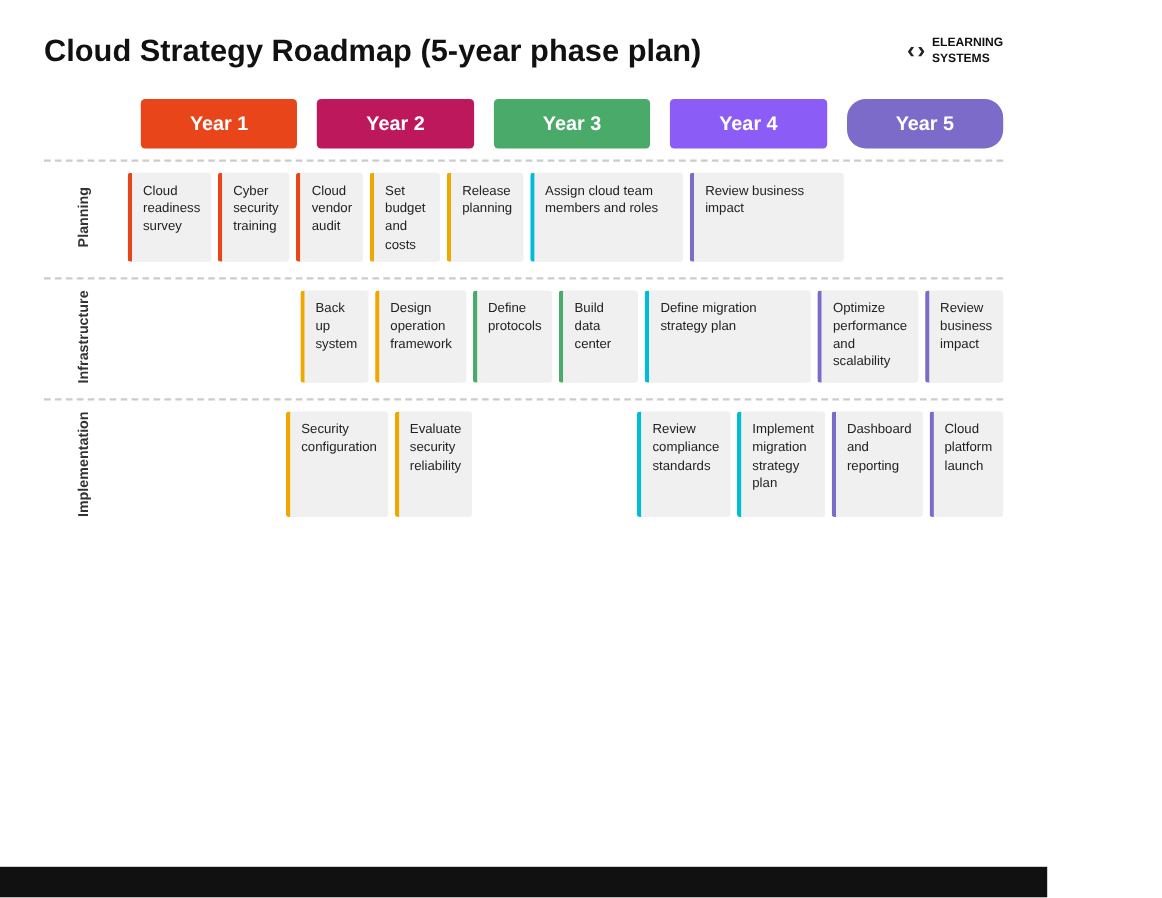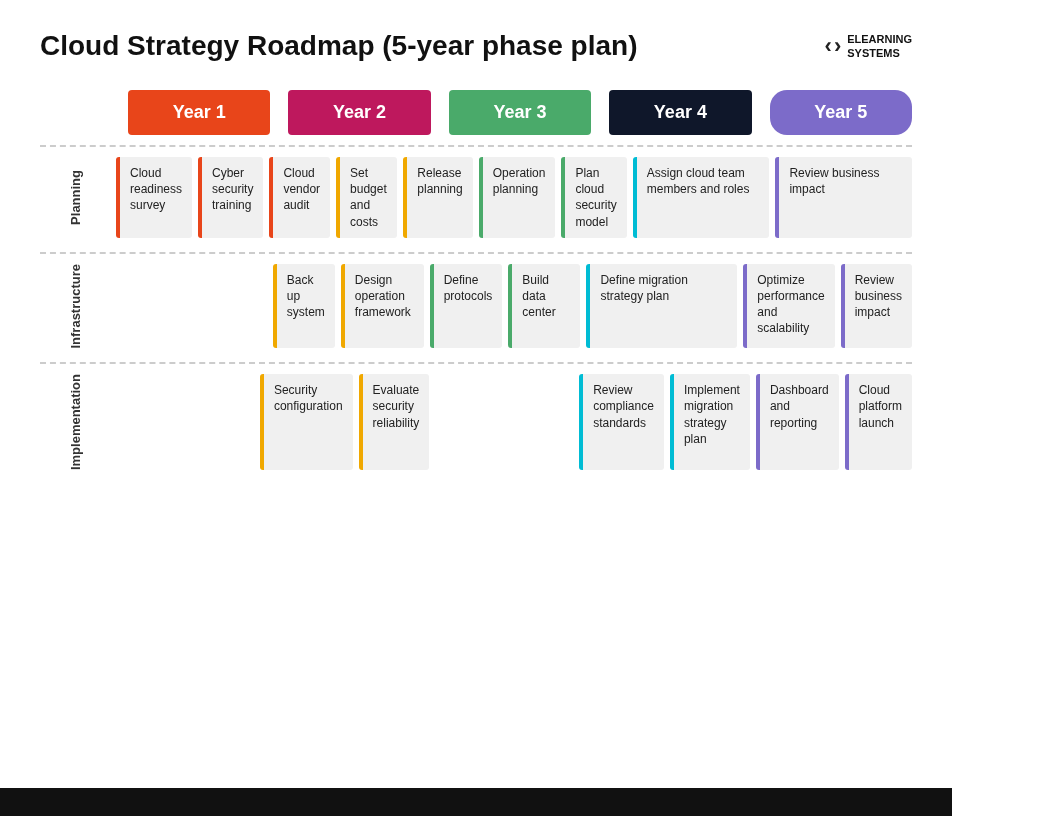--- a/index.html
+++ b/index.html
@@ -146,21 +146,21 @@
       </div>
       <div class="logo-text">eLEARNING<br>SYSTEMS</div>
     </div>
   </div>
 
   <div class="year-headers">
     <div class="year-label-spacer"></div>
     <div class="year-header" style="background:#e8451a;">Year 1</div>
     <div class="year-header" style="background:#be185d;">Year 2</div>
     <div class="year-header" style="background:#4aaa6a;">Year 3</div>
-    <div class="year-header" style="background:#0f172a;">Year 4</div>
+    <div class="year-header" style="background:#8b5cf6;">Year 4</div>
     <div class="year-header" style="background:#7c6bc9;border-radius:17px;">Year 5</div>
   </div>
 
   <div class="main-grid">
 
     <div class="section-row">
       <div class="section-label-wrap">
         <span class="section-label">Planning</span>
       </div>
 
@@ -168,24 +168,20 @@
         <div class="task-card border-y1">Cloud readiness survey</div>
         <div class="task-card border-y1">Cyber security training</div>
         <div class="task-card border-y1">Cloud vendor audit</div>
       </div>
 
       <div class="col-cell">
         <div class="task-card border-y2">Set budget and costs</div>
         <div class="task-card border-y2">Release planning</div>
       </div>
 
-      <div class="col-cell">
-        <div class="task-card border-y3">Operation planning</div>
-        <div class="task-card border-y3">Plan cloud security model</div>
-      </div>
 
       <div class="col-cell">
         <div class="task-card border-y4">Assign cloud team members and roles</div>
       </div>
 
       <div class="col-cell">
         <div class="task-card border-y5">Review business impact</div>
       </div>
     </div>
 

